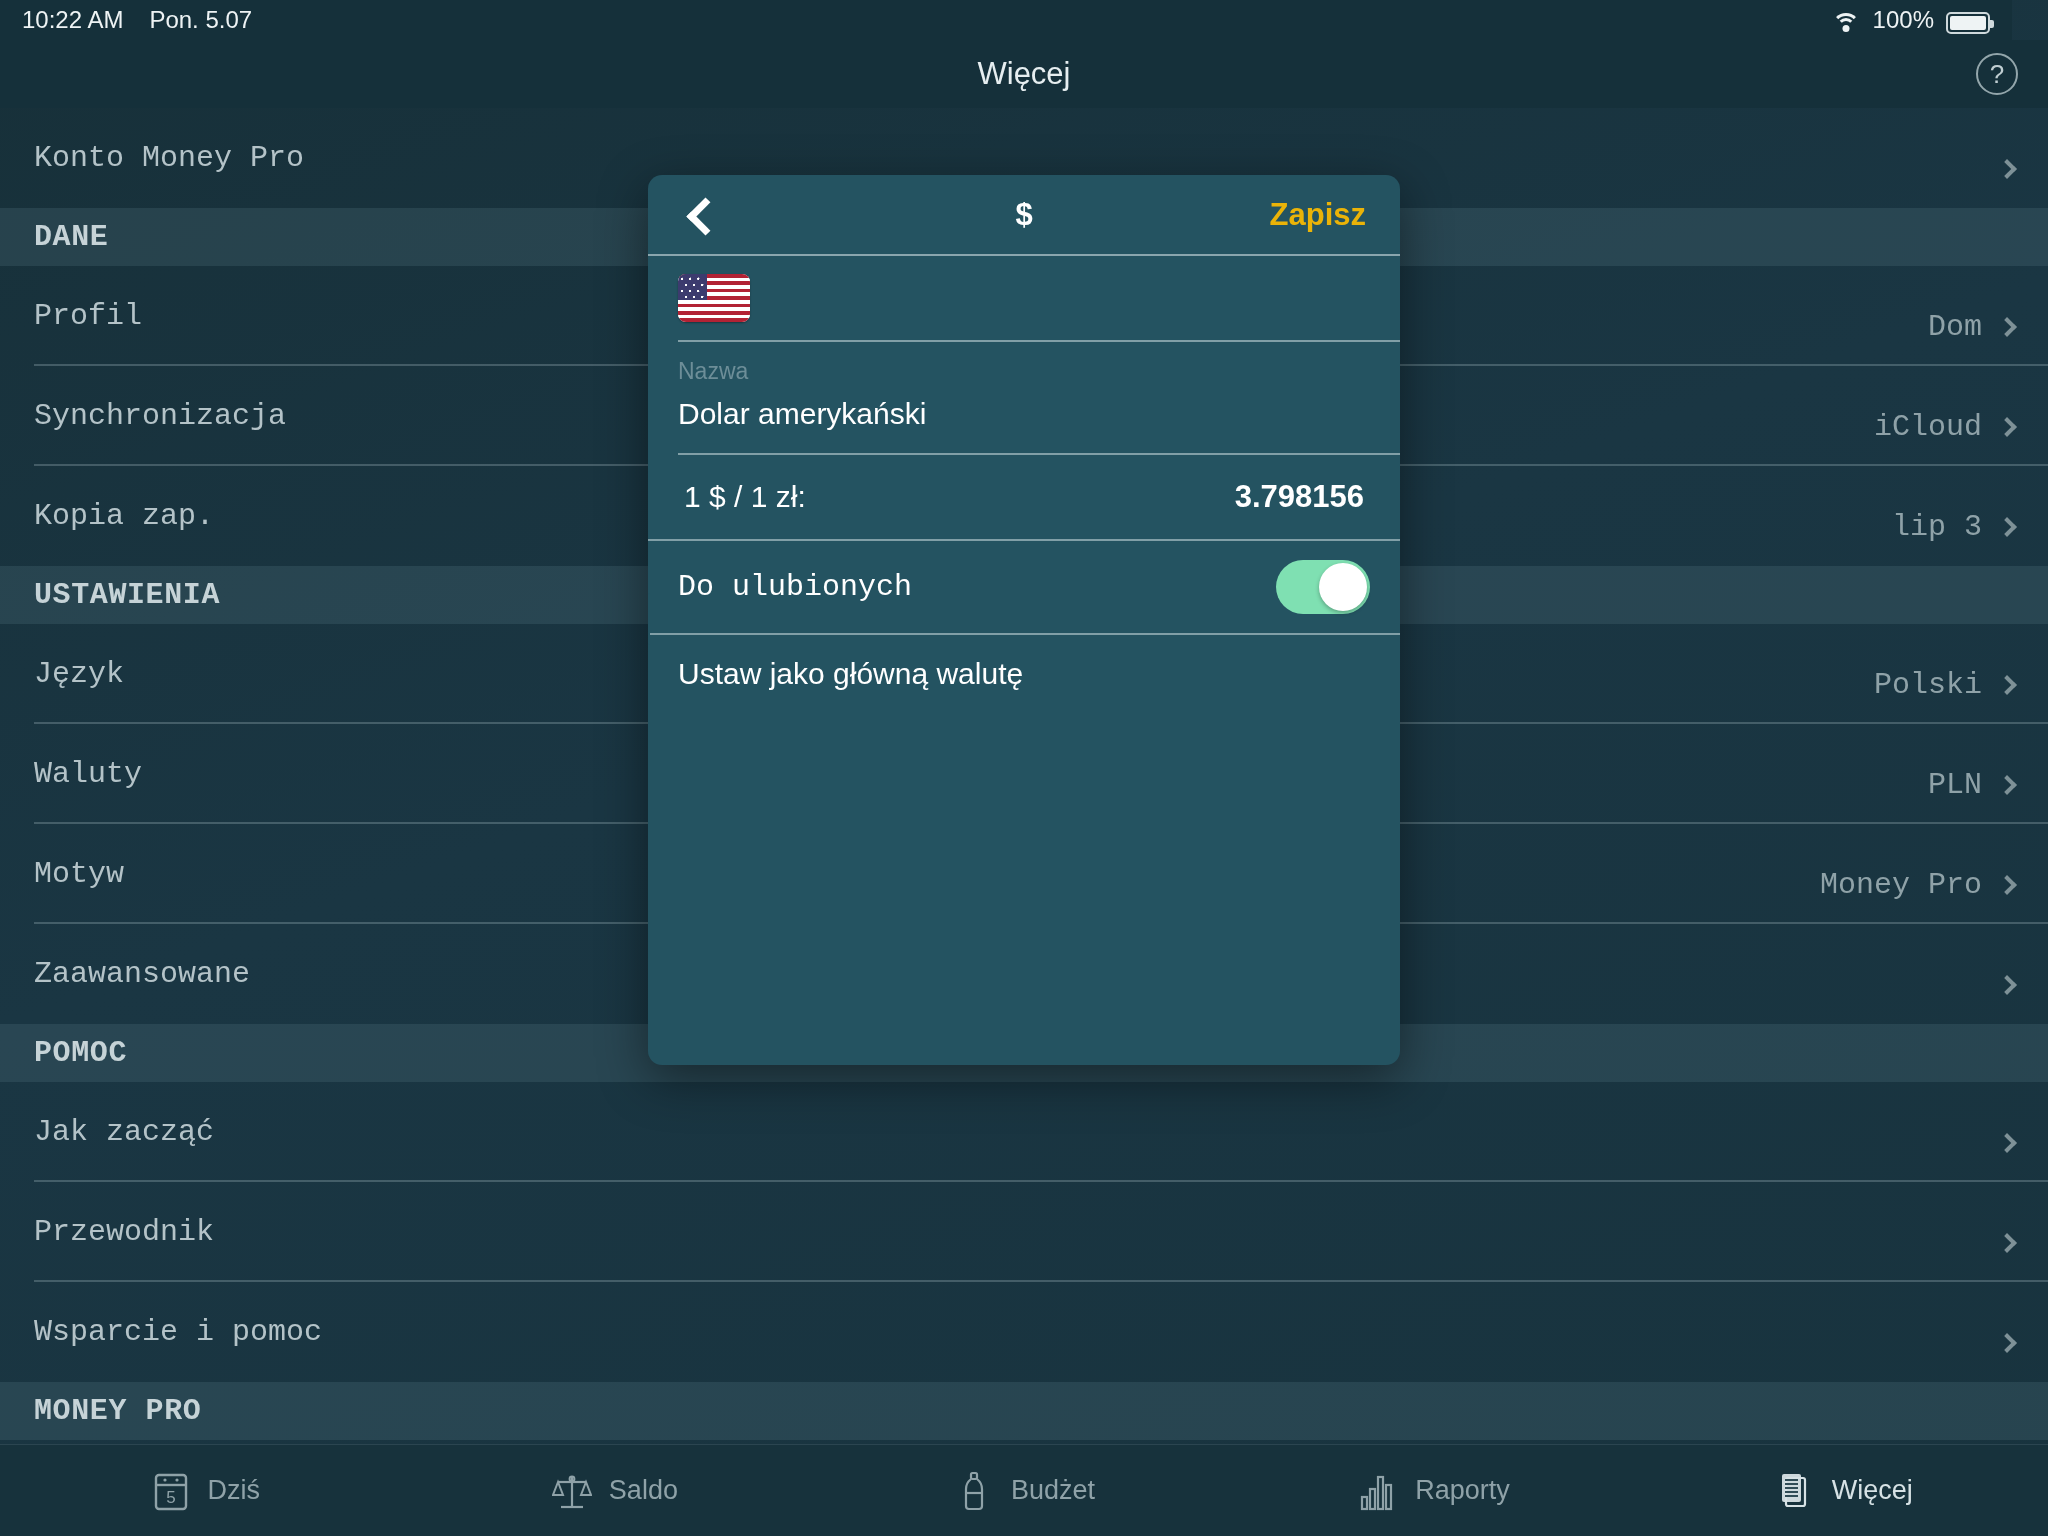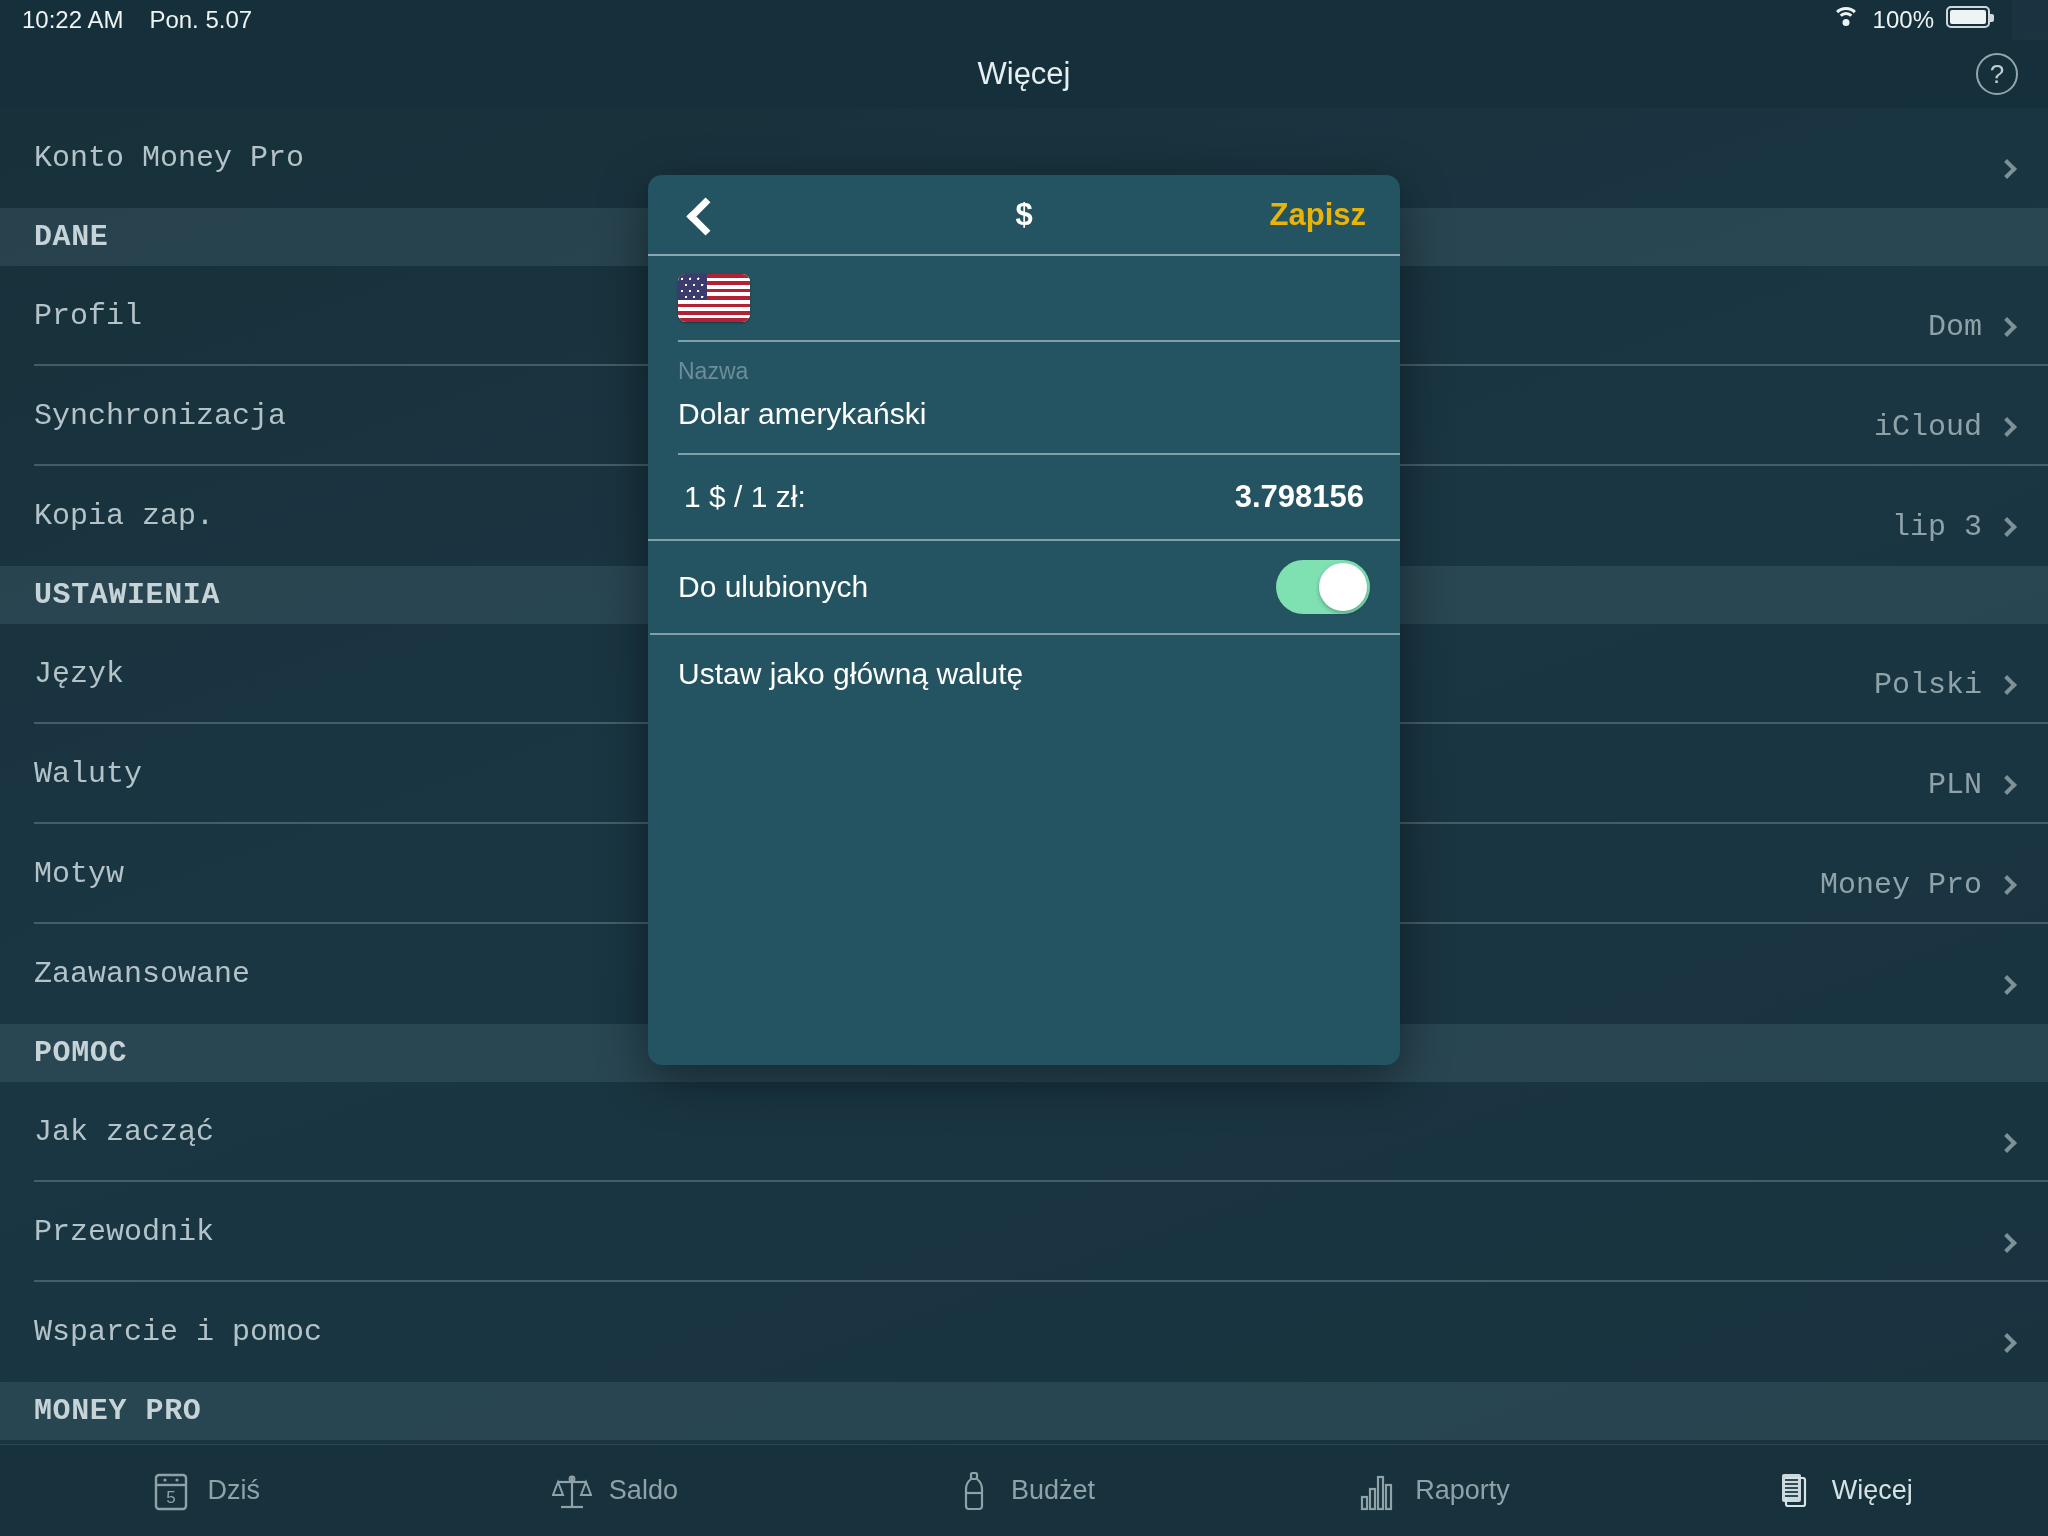--- a/index.html
+++ b/index.html
@@ -21,21 +21,21 @@
     position: absolute; top: 0; left: 0;
     width: 2012px; height: 40px;
     display: flex; align-items: center;
     padding: 0 22px;
     font-size: 24px;
     color: #eef3f4;
     background: #15303a;
     z-index: 30;
   }
   .sb-left { display: flex; align-items: center; gap: 26px; }
-  .sb-right { margin-left: auto; display: flex; align-items: flex-start; gap: 12px; }
+  .sb-right { margin-left: auto; display: flex; align-items: flex-end; gap: 12px; }
   .wifi-ico { width: 30px; height: 22px; position: relative; display: inline-block; }
   .wifi-ico i {
     position: absolute; border: 3px solid #eef3f4; border-bottom-color: transparent;
     border-left-color: transparent; border-right-color: transparent;
     border-radius: 50%; left: 50%; transform: translateX(-50%);
   }
   .wifi-ico i:nth-child(1) { width: 28px; height: 28px; top: 1px; }
   .wifi-ico i:nth-child(2) { width: 18px; height: 18px; top: 6px; }
   .wifi-ico i:nth-child(3) {
     width: 7px; height: 7px; top: 13px; background: #eef3f4;
@@ -202,21 +202,21 @@
   .pop-namefield .valtxt { font-size: 30px; color: #fff; }
 
   .pop-raterow {
     height: 84px; display: flex; align-items: center; padding: 0 36px;
     font-size: 30px; color: #fff;
   }
   .pop-raterow .rate-val { margin-left: auto; font-weight: bold; font-size: 31px; }
 
   .pop-togglerow {
     height: 92px; display: flex; align-items: center; padding: 7px 30px;
-    font-size: 30px; color: #fff;
+    font-size: 30px; color: #fff; font-family: Liberation Mono, monospace;
   }
   .switch {
     margin-left: auto;
     width: 94px; height: 54px; border-radius: 27px;
     background: #7fe0b2; position: relative;
   }
   .switch .knob {
     position: absolute; top: 3px; right: 3px;
     width: 48px; height: 48px; border-radius: 50%; background: #fff;
     box-shadow: 0 2px 4px rgba(0,0,0,0.28);

